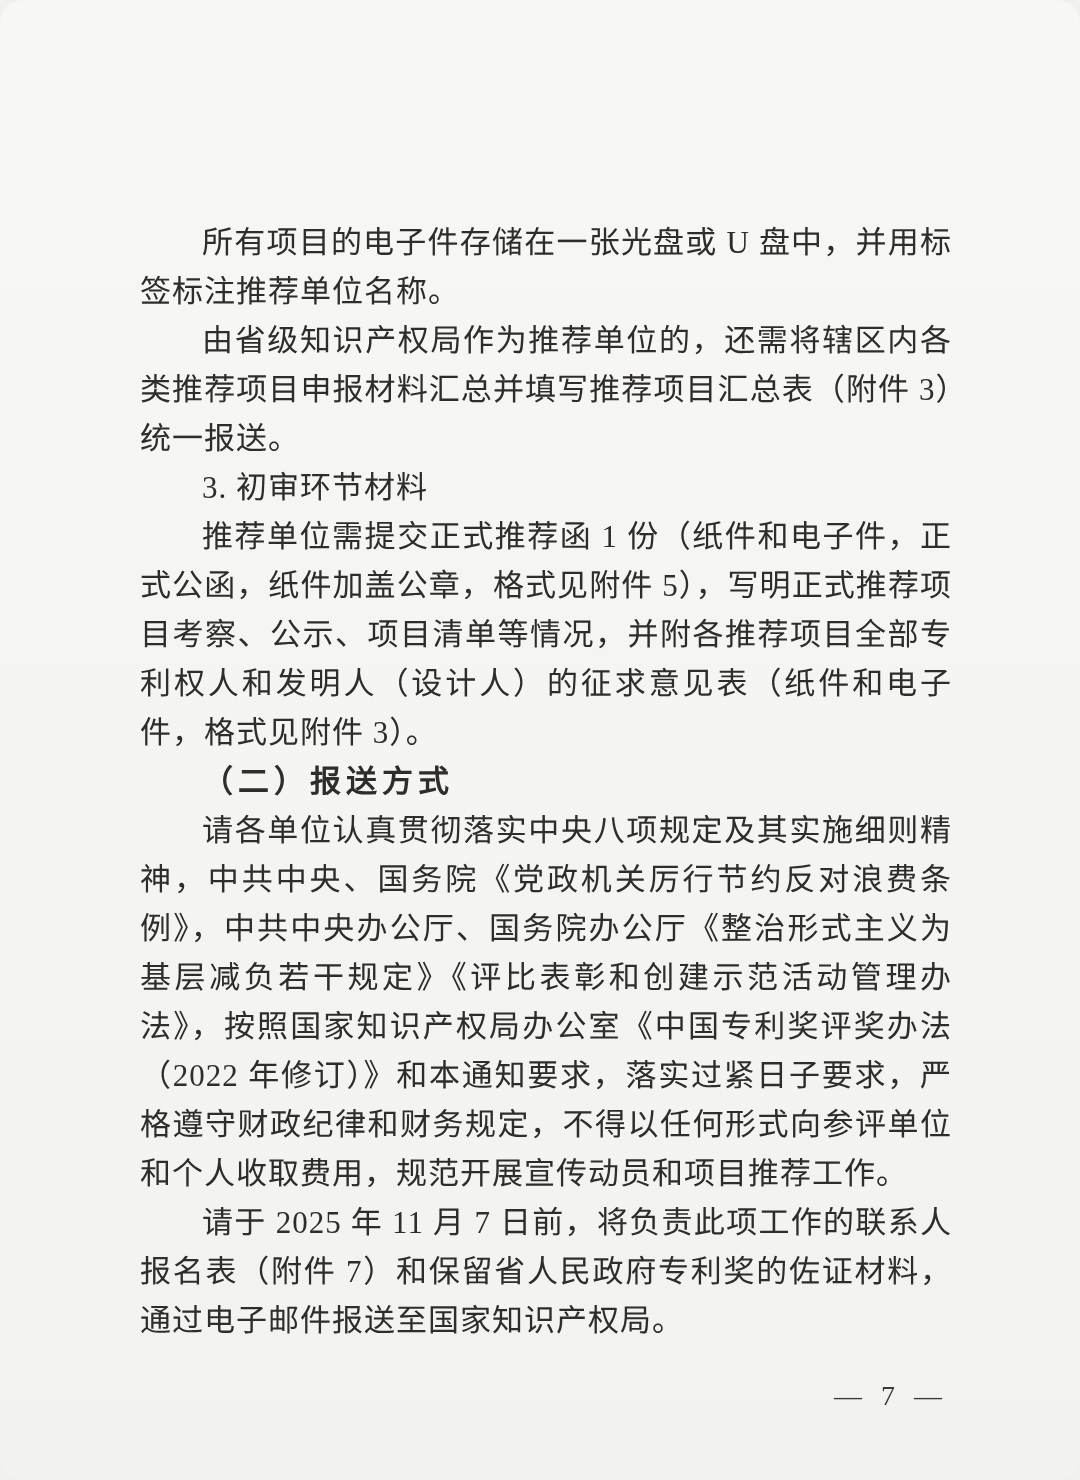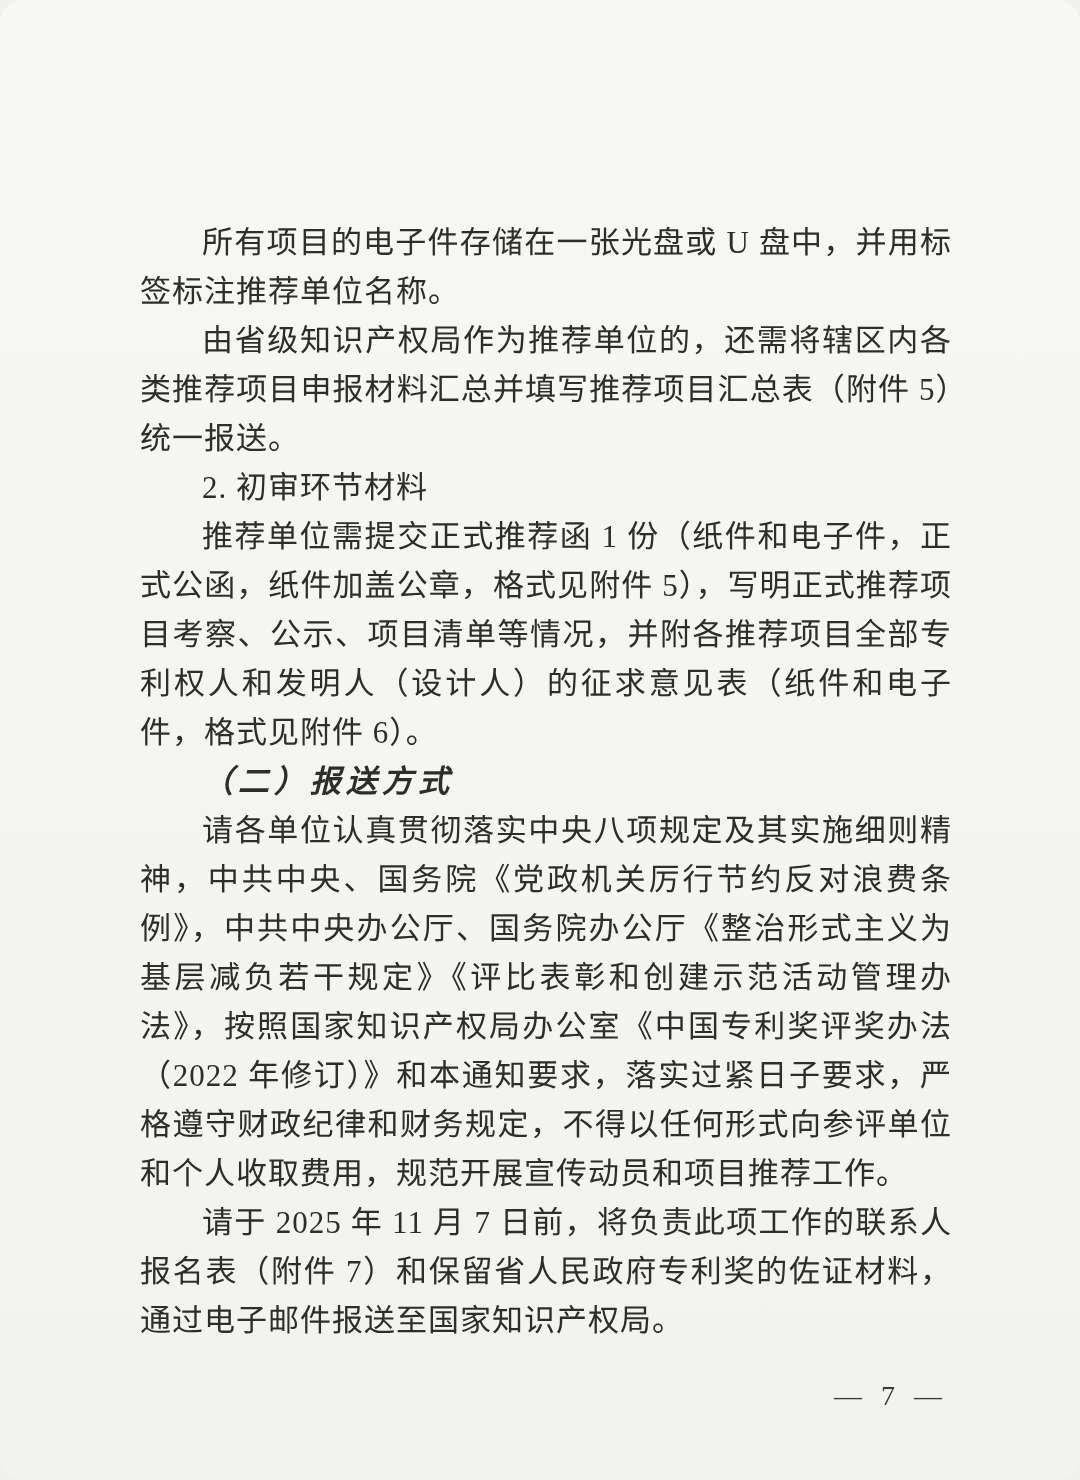--- a/index.html
+++ b/index.html
@@ -30,44 +30,43 @@
     line-height: 49px;
     text-align: justify;
     text-justify: inter-ideograph;
     letter-spacing: 1px;
   }
   .para {
     margin: 0;
     text-indent: 2em;
   }
   .para.kaiti-heading {
-    font-style: italic;
     font-weight: bold;
     letter-spacing: 5px;
   }
   .footer-pagenum {
     position: absolute;
     top: 1380px;
     right: 132px;
     font-size: 28px;
     color: #3c3b39;
     letter-spacing: 6px;
     font-family: "Liberation Serif", serif;
   }
 </style>
 </head>
 <body>
 
 <div class="page">
 
   <main class="text-block">
     <p class="para">所有项目的电子件存储在一张光盘或 U 盘中，并用标签标注推荐单位名称。</p>
-    <p class="para">由省级知识产权局作为推荐单位的，还需将辖区内各类推荐项目申报材料汇总并填写推荐项目汇总表（附件 5）统一报送。</p>
-    <p class="para">2. 初审环节材料</p>
-    <p class="para">推荐单位需提交正式推荐函 1 份（纸件和电子件，正式公函，纸件加盖公章，格式见附件 5），写明正式推荐项目考察、公示、项目清单等情况，并附各推荐项目全部专利权人和发明人（设计人）的征求意见表（纸件和电子件，格式见附件 6）。</p>
+    <p class="para">由省级知识产权局作为推荐单位的，还需将辖区内各类推荐项目申报材料汇总并填写推荐项目汇总表（附件 3）统一报送。</p>
+    <p class="para">3. 初审环节材料</p>
+    <p class="para">推荐单位需提交正式推荐函 1 份（纸件和电子件，正式公函，纸件加盖公章，格式见附件 5），写明正式推荐项目考察、公示、项目清单等情况，并附各推荐项目全部专利权人和发明人（设计人）的征求意见表（纸件和电子件，格式见附件 3）。</p>
     <p class="para kaiti-heading">（二）报送方式</p>
     <p class="para">请各单位认真贯彻落实中央八项规定及其实施细则精神，中共中央、国务院《党政机关厉行节约反对浪费条例》，中共中央办公厅、国务院办公厅《整治形式主义为基层减负若干规定》《评比表彰和创建示范活动管理办法》，按照国家知识产权局办公室《中国专利奖评奖办法（2022 年修订）》和本通知要求，落实过紧日子要求，严格遵守财政纪律和财务规定，不得以任何形式向参评单位和个人收取费用，规范开展宣传动员和项目推荐工作。</p>
     <p class="para">请于 2025 年 11 月 7 日前，将负责此项工作的联系人报名表（附件 7）和保留省人民政府专利奖的佐证材料，通过电子邮件报送至国家知识产权局。</p>
   </main>
 
   <div class="footer-pagenum">— 7 —</div>
 
 </div>
 
 </body></html>

